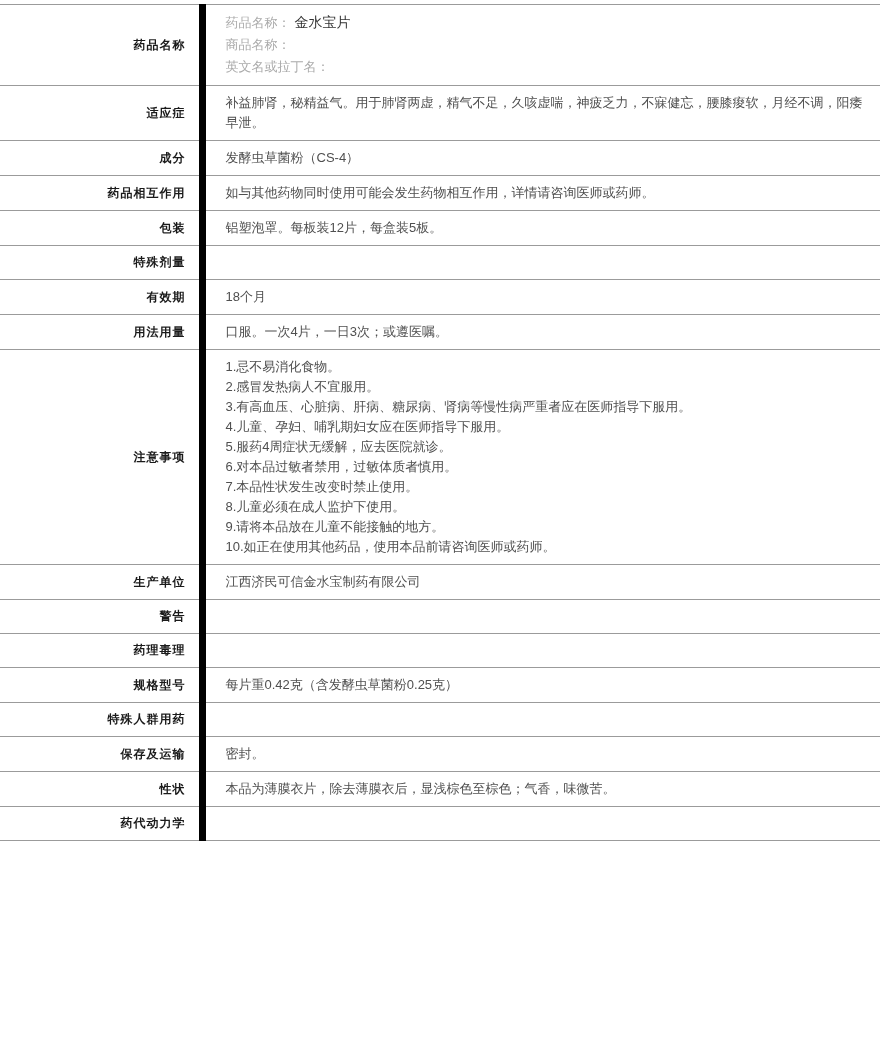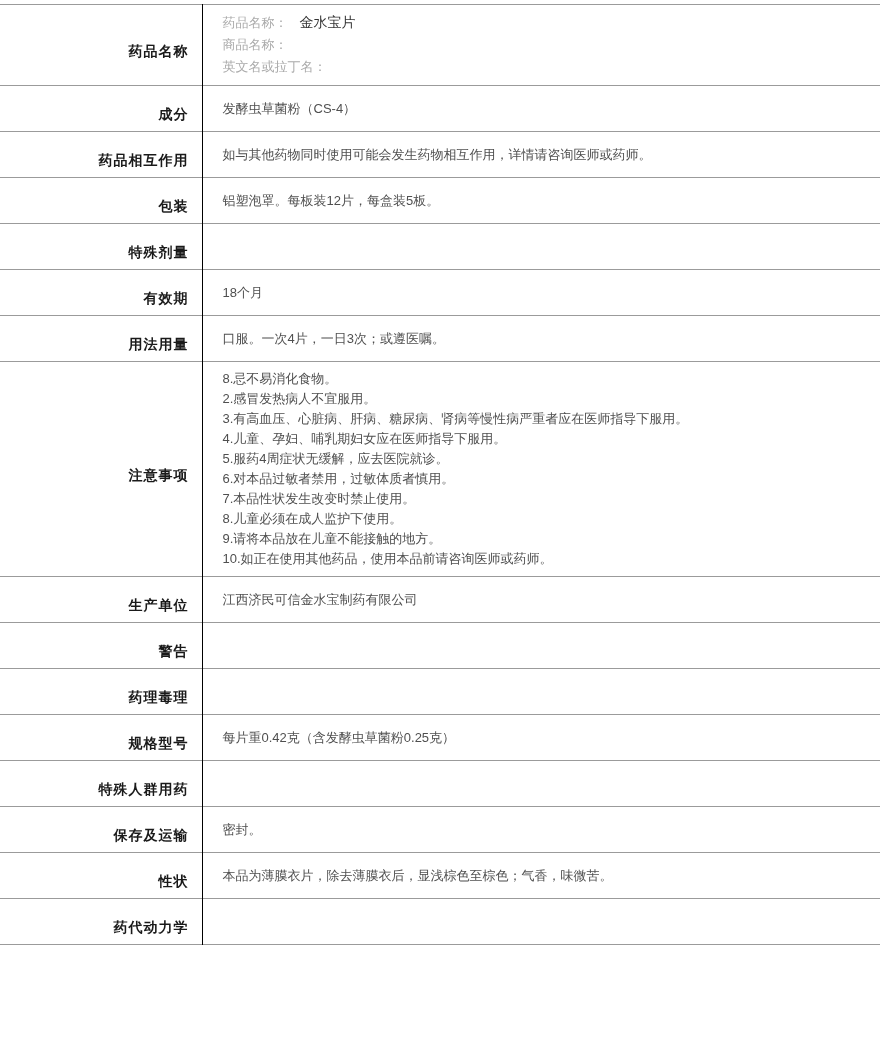--- a/index.html
+++ b/index.html
@@ -14,55 +14,59 @@
   table.drug-table {
     width: 880px;
     border-collapse: collapse;
     table-layout: fixed;
   }
   table.drug-table tr { border-top: 1px solid #9b9b9b; }
   table.drug-table tr:last-child { border-bottom: 1px solid #9b9b9b; }
 
   th.label {
     width: 202px;
-    border-right: 1px solid #000000;
+    border-right: 7px solid #000000;
     text-align: right;
     vertical-align: middle;
-    font-size: 14px;
+    font-size: 12px;
     font-weight: 700;
     color: #1a1a1a;
-    padding: 19px 13px 7px 0;
+    padding: 7px 13px 7px 0;
     line-height: 19px;
     letter-spacing: 1px;
   }
   td.content {
     vertical-align: middle;
     font-size: 13px;
     color: #4f4f4f;
     padding: 7px 14px 7px 20px;
     line-height: 20px;
   }
   td.content .field-line { line-height: 21px; }
   td.content .prefix { color: #aaaaaa; font-family: Liberation Mono, monospace; }
-  td.content .value  { color: #333333; font-size: 14px; margin-left: 12px; }
+  td.content .value  { color: #333333; font-size: 14px; margin-left: 4px; }
   td.content .list-line { line-height: 20px; }
 </style>
 </head>
 <body>
 
 <div class="page">
   <table class="drug-table">
     <tbody>
         <tr>
           <th class="label">药品名称</th>
           <td class="content">
             <div class="field-line"><span class="prefix">药品名称：</span><span class="value">金水宝片</span></div>
             <div class="field-line"><span class="prefix">商品名称：</span></div>
             <div class="field-line"><span class="prefix">英文名或拉丁名：</span></div>
           </td>
+        </tr>
+        <tr>
+          <th class="label">适应症</th>
+          <td class="content">补益肺肾，秘精益气。用于肺肾两虚，精气不足，久咳虚喘，神疲乏力，不寐健忘，腰膝痠软，月经不调，阳痿早泄。</td>
         </tr>
         <tr>
           <th class="label">成分</th>
           <td class="content">发酵虫草菌粉（CS-4）</td>
         </tr>
         <tr>
           <th class="label">药品相互作用</th>
           <td class="content">如与其他药物同时使用可能会发生药物相互作用，详情请咨询医师或药师。</td>
         </tr>
         <tr>
@@ -77,21 +81,21 @@
           <th class="label">有效期</th>
           <td class="content">18个月</td>
         </tr>
         <tr>
           <th class="label">用法用量</th>
           <td class="content">口服。一次4片，一日3次；或遵医嘱。</td>
         </tr>
         <tr>
           <th class="label">注意事项</th>
           <td class="content">
-            <div class="list-line">8.忌不易消化食物。</div>
+            <div class="list-line">1.忌不易消化食物。</div>
             <div class="list-line">2.感冒发热病人不宜服用。</div>
             <div class="list-line">3.有高血压、心脏病、肝病、糖尿病、肾病等慢性病严重者应在医师指导下服用。</div>
             <div class="list-line">4.儿童、孕妇、哺乳期妇女应在医师指导下服用。</div>
             <div class="list-line">5.服药4周症状无缓解，应去医院就诊。</div>
             <div class="list-line">6.对本品过敏者禁用，过敏体质者慎用。</div>
             <div class="list-line">7.本品性状发生改变时禁止使用。</div>
             <div class="list-line">8.儿童必须在成人监护下使用。</div>
             <div class="list-line">9.请将本品放在儿童不能接触的地方。</div>
             <div class="list-line">10.如正在使用其他药品，使用本品前请咨询医师或药师。</div>
           </td>

